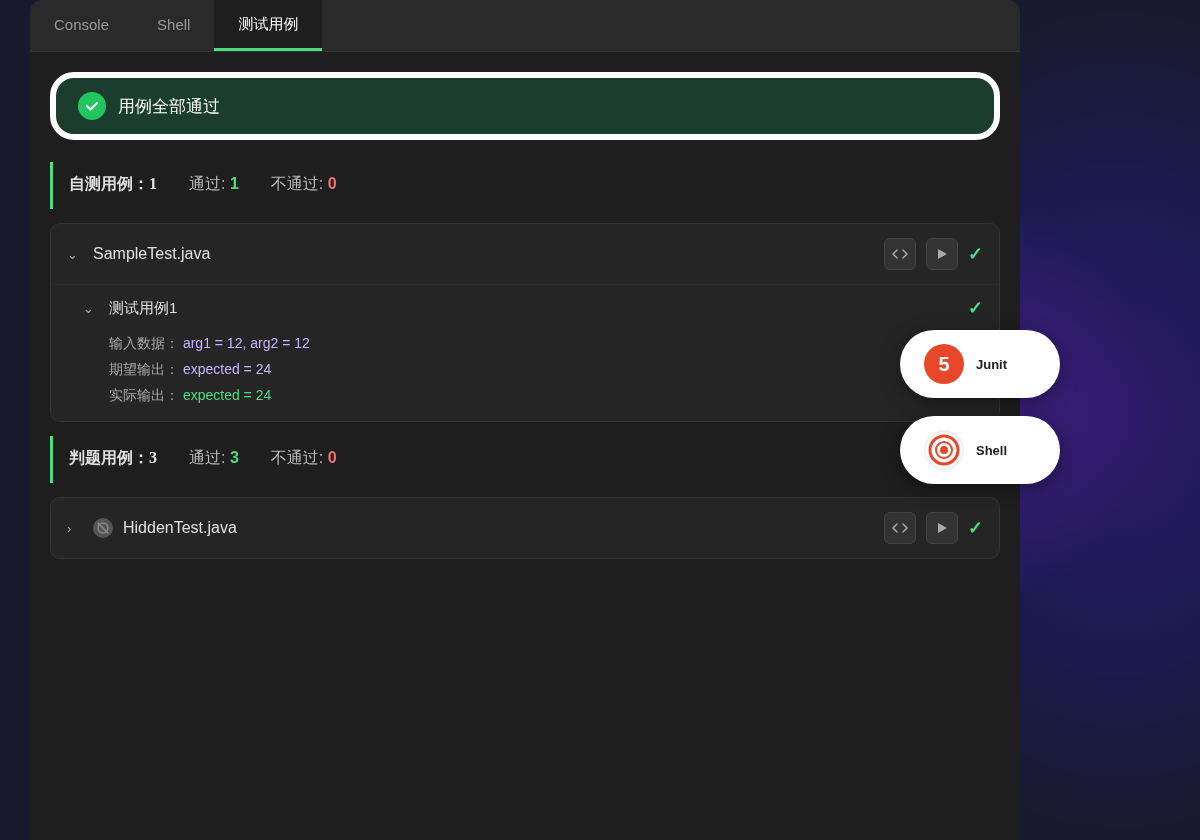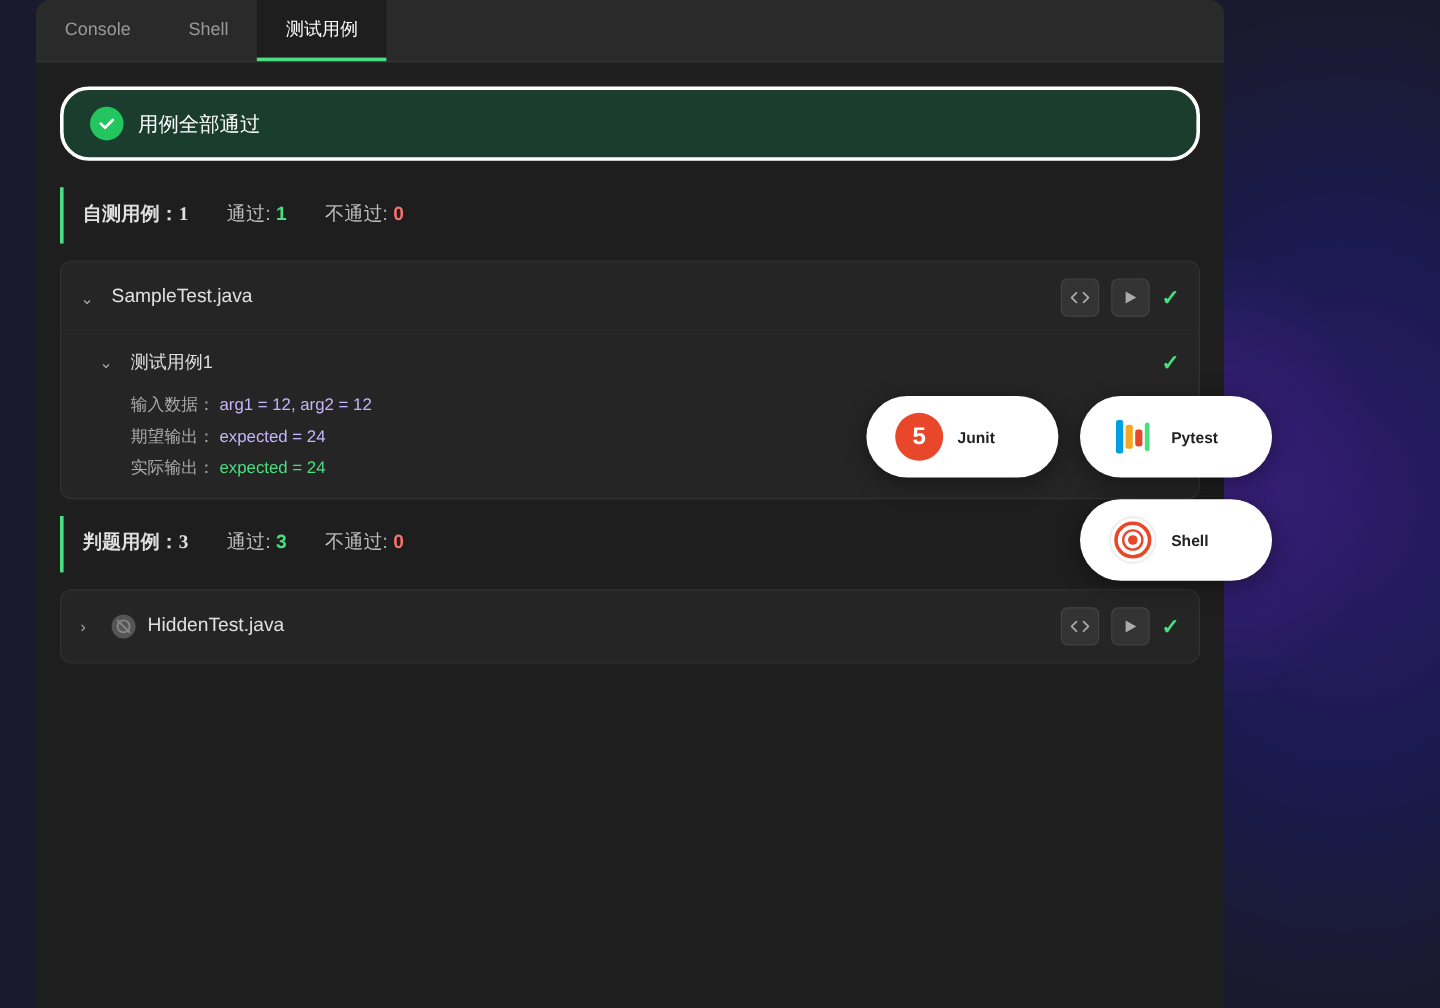--- a/index.html
+++ b/index.html
@@ -73,21 +73,21 @@
     .content {
       padding: 20px 20px;
     }
 
     
     .all-pass-banner {
       display: flex;
       align-items: center;
       gap: 12px;
       background: #1a3d2e;
-      border: 3px solid #ffffff;
+      border: 6px solid #ffffff;
       border-radius: 24px;
       padding: 14px 22px;
       margin-bottom: 22px;
     }
     .check-circle-icon {
       width: 28px;
       height: 28px;
       border-radius: 50%;
       background: #22c55e;
       display: flex;
@@ -391,32 +391,20 @@
 
   <div style="display:flex; gap:18px;">
 
     <div class="badge-card">
       <div class="badge-icon junit-icon">
         5
       </div>
       <span class="badge-label">Junit</span>
     </div>
 
-    <div class="badge-card">
-      <div class="badge-icon" style="background: transparent; overflow:visible;">
-
-        <svg width="36" height="36" viewBox="0 0 36 36">
-          <rect x="4" y="4" width="6" height="28" rx="2" fill="#009fe3"></rect>
-          <rect x="12" y="8" width="6" height="20" rx="2" fill="#f5a623"></rect>
-          <rect x="20" y="12" width="6" height="14" rx="2" fill="#e8472a"></rect>
-          <rect x="28" y="6" width="4" height="24" rx="2" fill="#4ade80"></rect>
-        </svg>
-      </div>
-      <span class="badge-label">Pytest</span>
-    </div>
   </div>
 
   <div style="display:flex; justify-content: flex-end;">
     <div class="badge-card">
       <div class="badge-icon" style="background:white; border: 2px solid #f0f0f0;">
 
         <svg width="32" height="32" viewBox="0 0 32 32">
           <circle cx="16" cy="16" r="14" fill="none" stroke="#e8472a" stroke-width="3"></circle>
           <circle cx="16" cy="16" r="8" fill="none" stroke="#e8472a" stroke-width="2"></circle>
           <circle cx="16" cy="16" r="4" fill="#e8472a"></circle>

